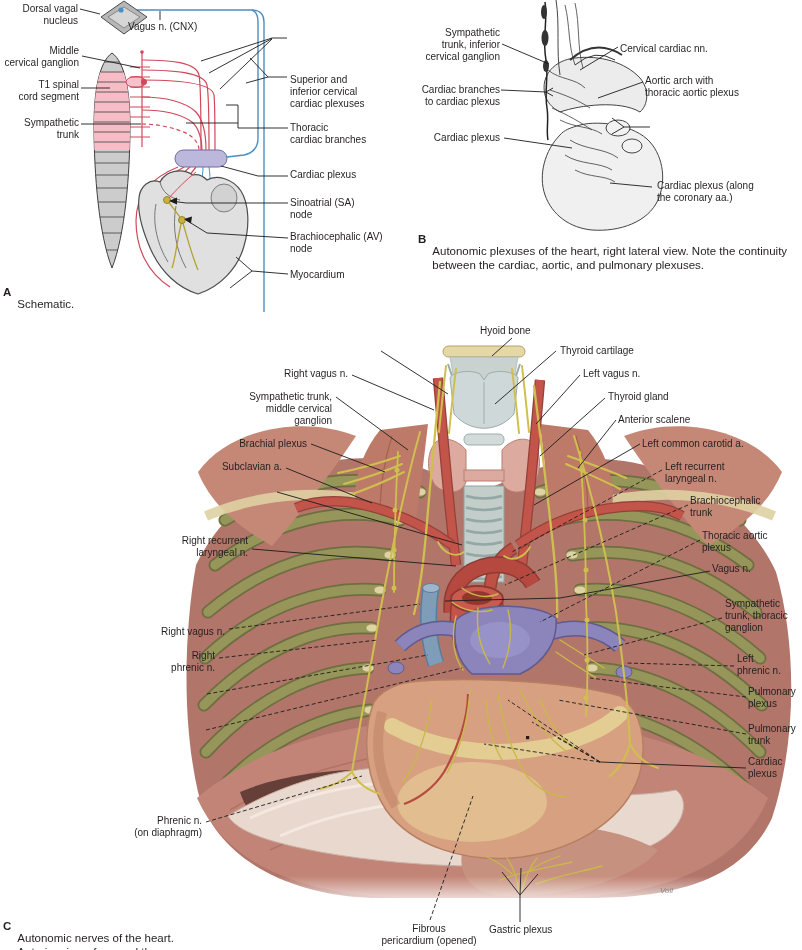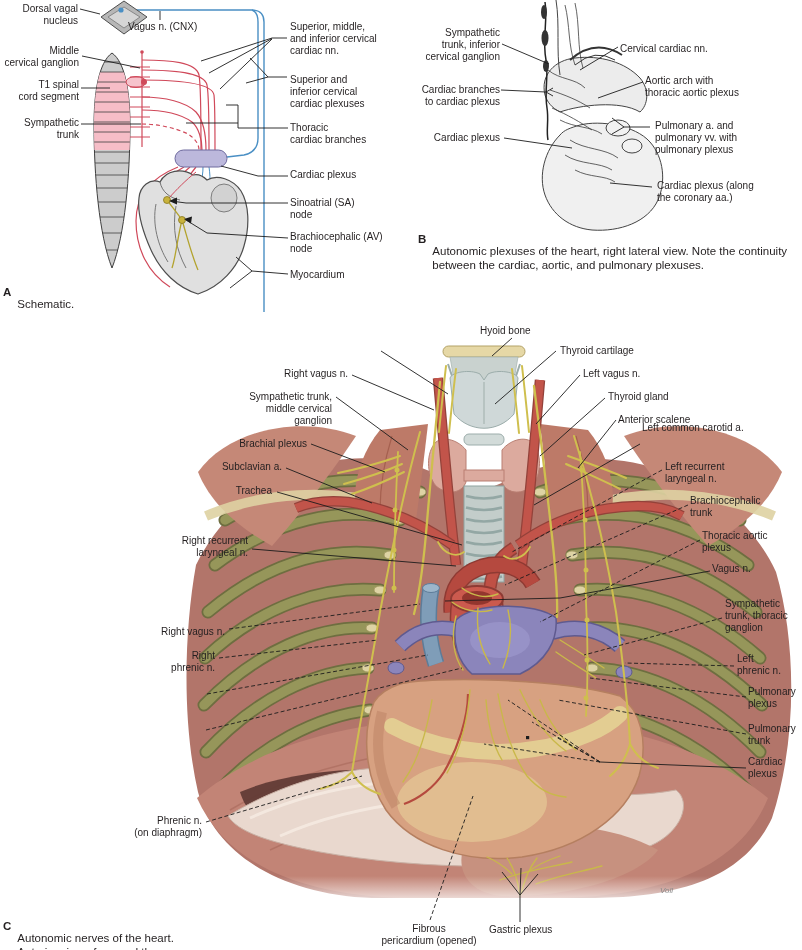--- a/index.html
+++ b/index.html
@@ -383,23 +383,20 @@
 
 <div class="lbl ra" style="left:0;top:3px;width:78px">Dorsal vagal
 nucleus</div>
 <div class="lbl" style="left:128px;top:21px">Vagus n. (CNX)</div>
 <div class="lbl ra" style="left:0;top:45px;width:79px">Middle
 cervical ganglion</div>
 <div class="lbl ra" style="left:0;top:79px;width:79px">T1 spinal
 cord segment</div>
 <div class="lbl ra" style="left:0;top:117px;width:79px">Sympathetic
 trunk</div>
-<div class="lbl" style="left:290px;top:21px">Superior, middle,
-and inferior cervical
-cardiac nn.</div>
 <div class="lbl" style="left:290px;top:74px">Superior and
 inferior cervical
 cardiac plexuses</div>
 <div class="lbl" style="left:290px;top:122px">Thoracic
 cardiac branches</div>
 <div class="lbl" style="left:290px;top:169px">Cardiac plexus</div>
 <div class="lbl" style="left:290px;top:197px">Sinoatrial (SA)
 node</div>
 <div class="lbl" style="left:290px;top:231px">Brachiocephalic (AV)
 node</div>
@@ -411,50 +408,46 @@
 
 <div class="lbl ra" style="left:400px;top:27px;width:100px">Sympathetic
 trunk, inferior
 cervical ganglion</div>
 <div class="lbl ra" style="left:400px;top:84px;width:100px">Cardiac branches
 to cardiac plexus</div>
 <div class="lbl ra" style="left:400px;top:132px;width:100px">Cardiac plexus</div>
 <div class="lbl" style="left:620px;top:43px">Cervical cardiac nn.</div>
 <div class="lbl" style="left:645px;top:75px">Aortic arch with
 thoracic aortic plexus</div>
-<div class="lbl" style="left:655px;top:120px">Pulmonary a. and
-pulmonary vv. with
-pulmonary plexus</div>
 <div class="lbl" style="left:657px;top:180px">Cardiac plexus (along
 the coronary aa.)</div>
 <div class="cap" style="left:418px;top:232px;width:384px">
   <b>B</b>
   <span class="ct" style="width:366px">Autonomic plexuses of the heart, right lateral view. Note the continuity between the cardiac, aortic, and pulmonary plexuses.</span>
 </div>
 
 <div class="lbl" style="left:480px;top:325px">Hyoid bone</div>
 <div class="lbl ra" style="left:0;top:368px;width:348px">Right vagus n.</div>
 <div class="lbl ra" style="left:0;top:391px;width:332px">Sympathetic trunk,
 middle cervical
 ganglion</div>
 <div class="lbl ra" style="left:0;top:461px;width:282px">Subclavian a.</div>
 <div class="lbl ra" style="left:0;top:438px;width:307px">Brachial plexus</div>
-<div class="lbl ra" style="left:0;top:485px;width:272px">Trachea</div>
 <div class="lbl ra" style="left:0;top:535px;width:248px">Right recurrent
 laryngeal n.</div>
 <div class="lbl ra" style="left:0;top:626px;width:225px">Right vagus n.</div>
 <div class="lbl ra" style="left:0;top:650px;width:215px">Right
 phrenic n.</div>
 <div class="lbl ra" style="left:0;top:815px;width:202px">Phrenic n.
 (on diaphragm)</div>
 <div class="lbl" style="left:560px;top:345px">Thyroid cartilage</div>
 <div class="lbl" style="left:583px;top:368px">Left vagus n.</div>
 <div class="lbl" style="left:608px;top:391px">Thyroid gland</div>
 <div class="lbl" style="left:618px;top:414px">Anterior scalene</div>
-<div class="lbl" style="left:642px;top:422px">Left common carotid a.</div>
+<div class="lbl" style="left:642px;top:438px">Left common carotid a.</div>
 <div class="lbl" style="left:665px;top:461px">Left recurrent
 laryngeal n.</div>
 <div class="lbl" style="left:690px;top:495px">Brachiocephalic
 trunk</div>
 <div class="lbl" style="left:702px;top:530px">Thoracic aortic
 plexus</div>
 <div class="lbl" style="left:712px;top:563px">Vagus n.</div>
 <div class="lbl" style="left:725px;top:598px">Sympathetic
 trunk, thoracic
 ganglion</div>

